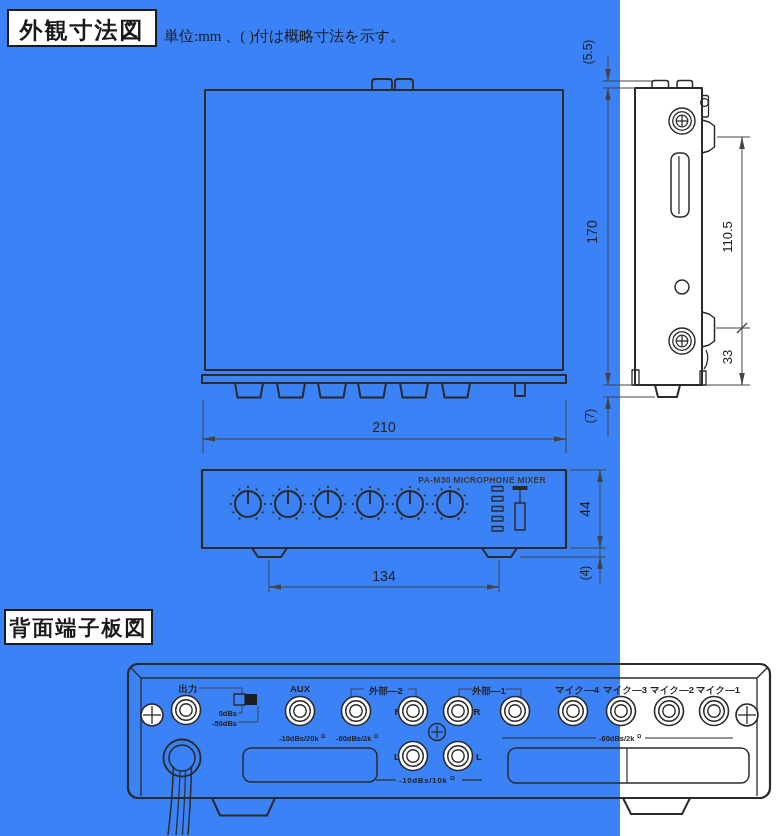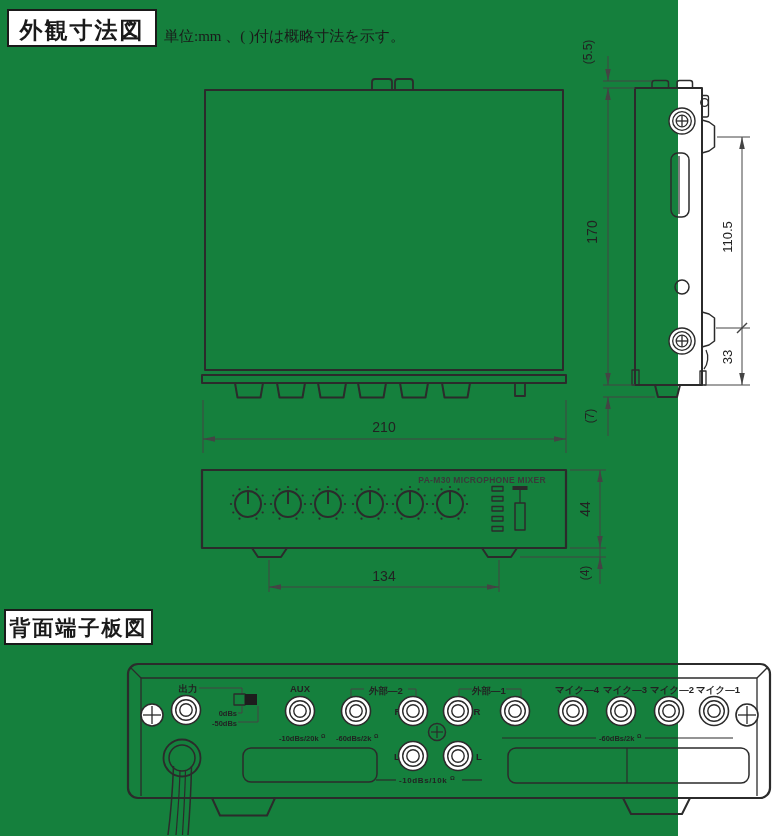--- a/index.html
+++ b/index.html
@@ -1,16 +1,16 @@
 <!DOCTYPE html>
 <html><head>
 <meta charset="utf-8">
 <style>
   html,body{margin:0;padding:0;background:#fff;}
-  .page{position:relative;width:678px;height:836px;background:#15803d;
+  .page{position:relative;width:620px;height:836px;background:#3b82f6;
         font-family:"Liberation Sans","DejaVu Sans",sans-serif;}
   svg{position:absolute;left:0;top:0;}
   
   .ln  {stroke:#2b2b2b;stroke-width:2;fill:none;stroke-linejoin:round;}
   .ln22{stroke:#2b2b2b;stroke-width:2.2;fill:none;stroke-linejoin:round;}
   .ln18{stroke:#2b2b2b;stroke-width:1.8;fill:none;stroke-linejoin:round;}
   .ln15{stroke:#2b2b2b;stroke-width:1.5;fill:none;stroke-linejoin:round;}
   .ln13{stroke:#2b2b2b;stroke-width:1.3;fill:none;stroke-linejoin:round;}
   .ln12{stroke:#2b2b2b;stroke-width:1.2;fill:none;stroke-linejoin:round;}
   .dim {stroke:#444;stroke-width:1;fill:none;}

